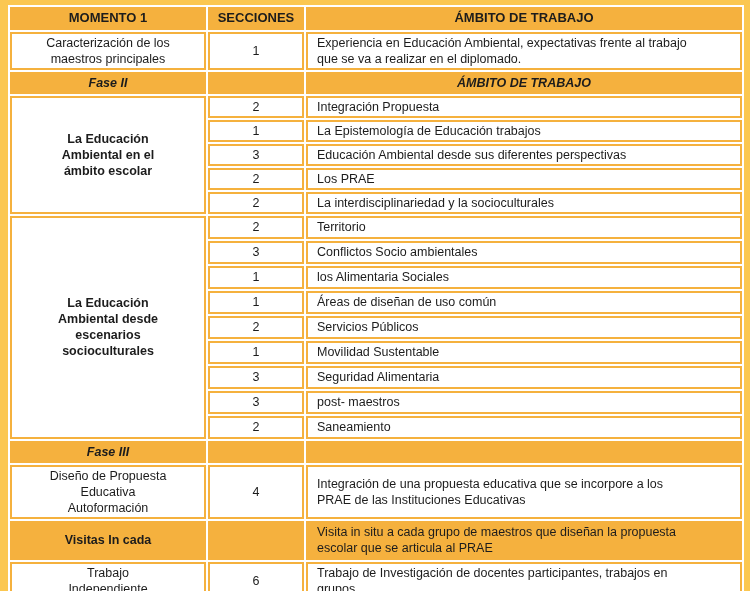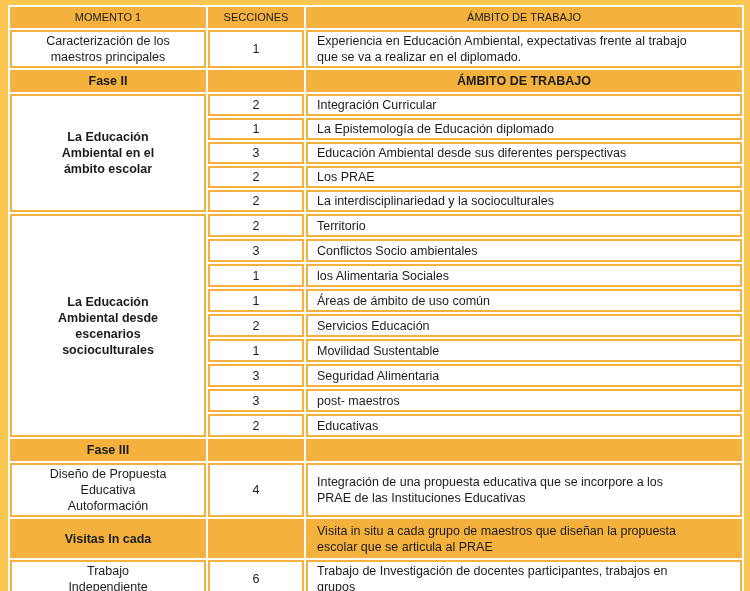--- a/index.html
+++ b/index.html
@@ -38,23 +38,23 @@
   td.orange{
     background:var(--orange);
     border-color:var(--orange);
     font-weight:bold;
   }
   td.amb{
     text-align:left;
     padding-left:9px;
     padding-right:6px;
   }
-  tr.h-header td{height:21px;font-weight:normal;font-size:11px;}
+  tr.h-header td{height:21px;font-weight:bold;font-size:13px;}
   tr.h-carac td{height:38px;}
-  tr.h-fase td{height:21px;}
+  tr.h-fase td{height:21px;font-style:italic;}
   tr.h-esc td{height:21px;}
   tr.h-soc td{height:23px;}
   tr.h-diseno td{height:50px;}
   tr.h-visitas td{height:39px;}
   tr.h-trabajo td{height:34px;}
   .mw100{display:inline-block;max-width:104px;font-weight:bold;}
   .mw135{display:inline-block;max-width:136px;}
   .mw90{display:inline-block;max-width:92px;}
   .mw150{display:inline-block;max-width:158px;}
   .mw380{display:inline-block;max-width:382px;}
@@ -85,25 +85,25 @@
 
   <tr class="h-fase">
     <td class="orange">Fase II</td>
     <td class="orange"></td>
     <td class="orange">ÁMBITO DE TRABAJO</td>
   </tr>
 
   <tr class="h-esc">
     <td rowspan="5"><span class="mw100">La Educación Ambiental en el ámbito escolar</span></td>
     <td>2</td>
-    <td class="amb">Integración Curricular</td>
+    <td class="amb">Integración Propuesta</td>
   </tr>
   <tr class="h-esc">
     <td>1</td>
-    <td class="amb">La Epistemología de Educación diplomado</td>
+    <td class="amb">La Epistemología de Educación trabajos</td>
   </tr>
   <tr class="h-esc">
     <td>3</td>
     <td class="amb">Educación Ambiental desde sus diferentes perspectivas</td>
   </tr>
   <tr class="h-esc">
     <td>2</td>
     <td class="amb">Los PRAE</td>
   </tr>
   <tr class="h-esc">
@@ -119,41 +119,41 @@
   <tr class="h-soc">
     <td>3</td>
     <td class="amb">Conflictos Socio ambientales</td>
   </tr>
   <tr class="h-soc">
     <td>1</td>
     <td class="amb">los Alimentaria Sociales</td>
   </tr>
   <tr class="h-soc">
     <td>1</td>
-    <td class="amb">Áreas de ámbito de uso común</td>
+    <td class="amb">Áreas de diseñan de uso común</td>
   </tr>
   <tr class="h-soc">
     <td>2</td>
-    <td class="amb">Servicios Educación</td>
+    <td class="amb">Servicios Públicos</td>
   </tr>
   <tr class="h-soc">
     <td>1</td>
     <td class="amb">Movilidad Sustentable</td>
   </tr>
   <tr class="h-soc">
     <td>3</td>
     <td class="amb">Seguridad Alimentaria</td>
   </tr>
   <tr class="h-soc">
     <td>3</td>
     <td class="amb">post- maestros</td>
   </tr>
   <tr class="h-soc">
     <td>2</td>
-    <td class="amb">Educativas</td>
+    <td class="amb">Saneamiento</td>
   </tr>
 
   <tr class="h-fase">
     <td class="orange">Fase III</td>
     <td class="orange"></td>
     <td class="orange"></td>
   </tr>
 
   <tr class="h-diseno">
     <td><span class="mw135">Diseño de Propuesta Educativa Autoformación</span></td>

